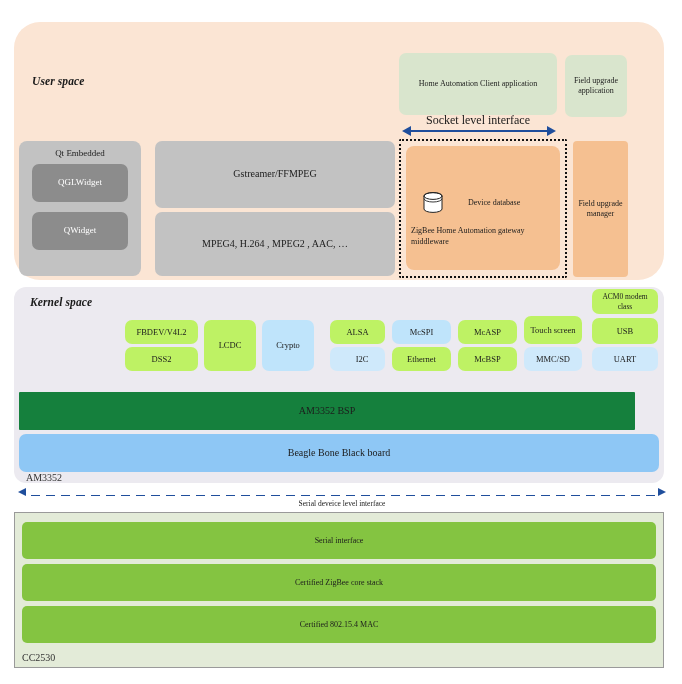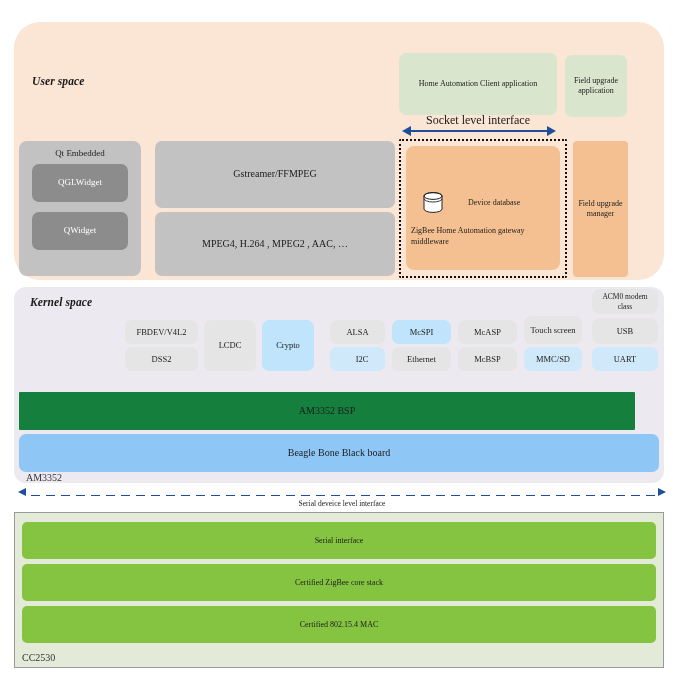--- a/index.html
+++ b/index.html
@@ -164,21 +164,21 @@
     font-size: 8px;
     border-radius: 4px;
   }
 
   
   .drv {
     background: #d9ecf7;
     border-radius: 7px;
     font-size: 8.5px;
   }
-  .drv-light { background: #e5e5e5; }
+  .drv-light { background: #bef264; }
   .drv-mid   { background: #cfe9fb; }
   .drv-bright{ background: #bfe4fb; }
 
   .k-acm0   { left: 592px; top: 289px; width: 66px; height: 25px; font-size: 7.5px; }
   .k-fbdev  { left: 125px; top: 320px; width: 73px; height: 24px; }
   .k-dss2   { left: 125px; top: 347px; width: 73px; height: 24px; }
   .k-lcdc   { left: 204px; top: 320px; width: 52px; height: 51px; }
   .k-crypto { left: 262px; top: 320px; width: 52px; height: 51px; }
   .k-alsa   { left: 330px; top: 320px; width: 55px; height: 24px; }
   .k-i2c    { left: 330px; top: 347px; width: 55px; height: 24px; padding-left: 12px; }

